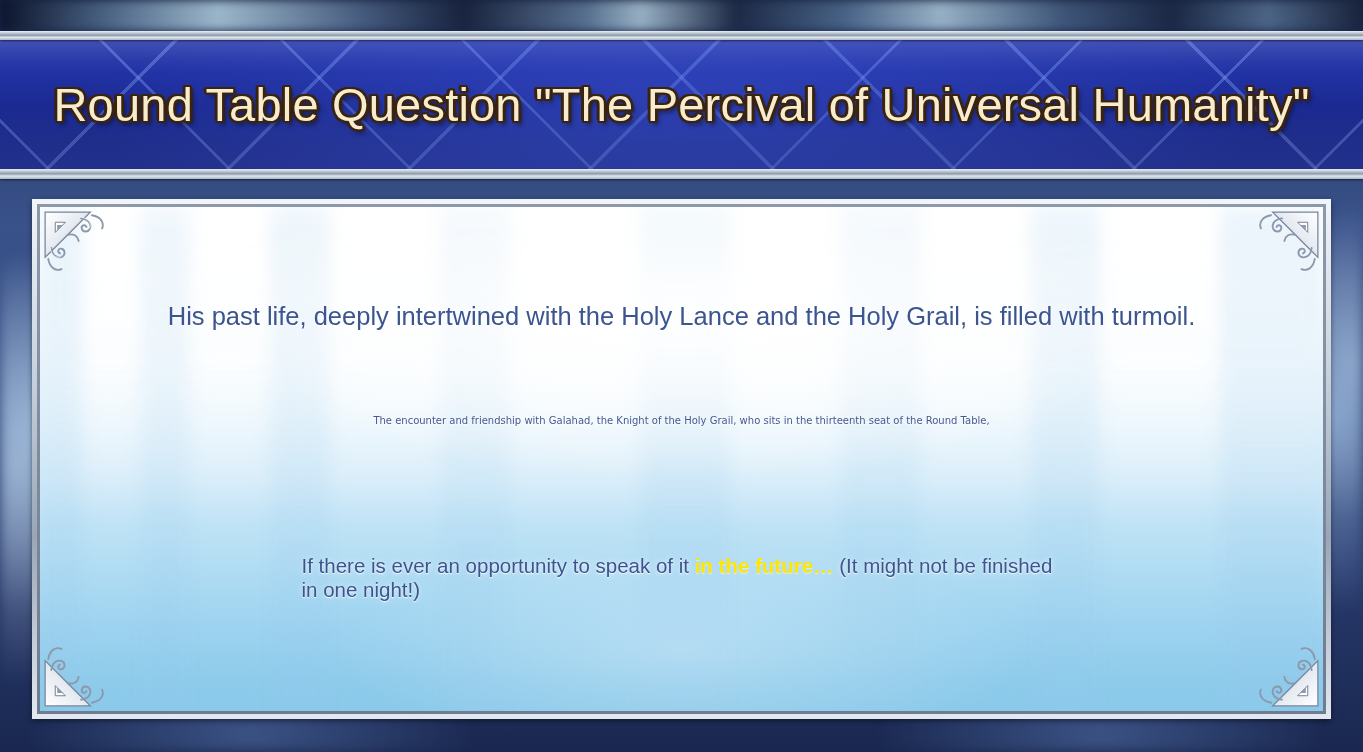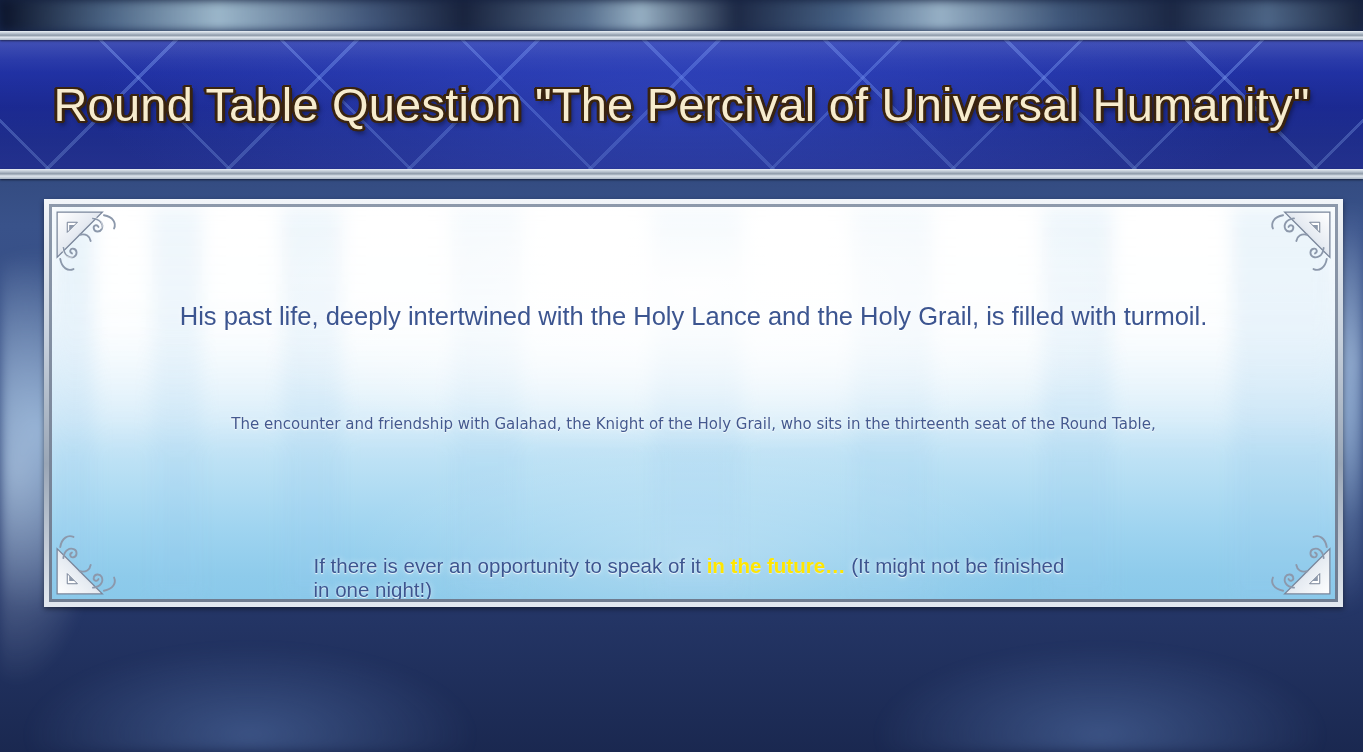--- a/index.html
+++ b/index.html
@@ -148,22 +148,22 @@
       -2px  2px 0 #3a2410, 2px  2px 0 #3a2410,
        0px -2px 0 #3a2410, 0px  2px 0 #3a2410,
       -2px  0px 0 #3a2410, 2px  0px 0 #3a2410,
       -3px -1px 0 #3a2410, 3px  1px 0 #3a2410,
        3px  4px 5px rgba(0,0,0,.55);
   }
 
   
   .panel {
     position: absolute;
-    left: 44px; top: 199px;
-    width: 1299px; height: 408px;
+    left: 32px; top: 199px;
+    width: 1299px; height: 520px;
   }
   .panel-frame-outer {
     position: absolute; inset: 0;
     background: linear-gradient(180deg, #f2f5f9 0%, #c6d0dc 35%, #9aa6b6 65%, #e3e9f0 100%);
     box-shadow: 0 2px 5px rgba(0,0,0,.45);
   }
   .panel-frame-inner {
     position: absolute;
     left: 5px; top: 5px; right: 5px; bottom: 5px;
     background: linear-gradient(180deg, #8d99ab 0%, #6f7c90 100%);
@@ -235,21 +235,21 @@
     width: 100%;
     text-align: center;
     color: #3c5590;
     font-family: "Liberation Sans", sans-serif;
     white-space: nowrap;
     text-shadow: 0 1px 1px rgba(255,255,255,.85), 0 0 6px rgba(255,255,255,.7);
   }
   .line-1 { top: 95px;  font-size: 25.5px; }
   .line-2 { top: 148px; font-size: 25.5px; letter-spacing: -.1px; }
   .line-3 {
-    top: 208px; font-size: 15px;
+    top: 208px; font-size: 10px;
     font-family: "DejaVu Sans", sans-serif;
     color: #44598f;
     font-weight: 400;
   }
   .line-4 { top: 257px; font-size: 27px; font-weight: 400; }
   .para   {
     position: absolute;
     top: 347px; left: 50%; transform: translateX(-50%);
     width: 760px;
     text-align: left;

